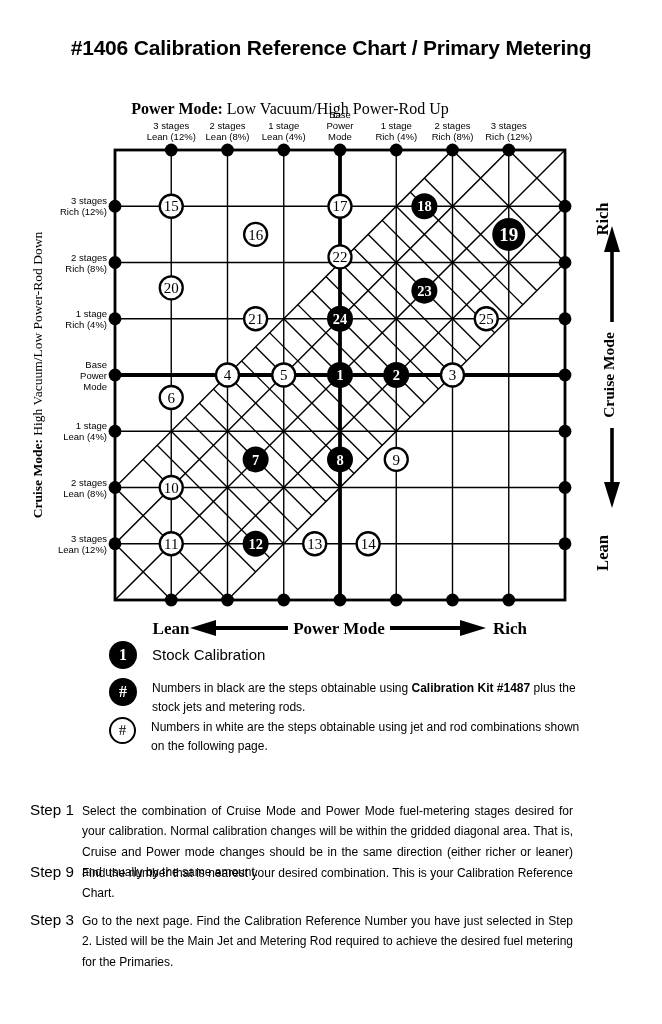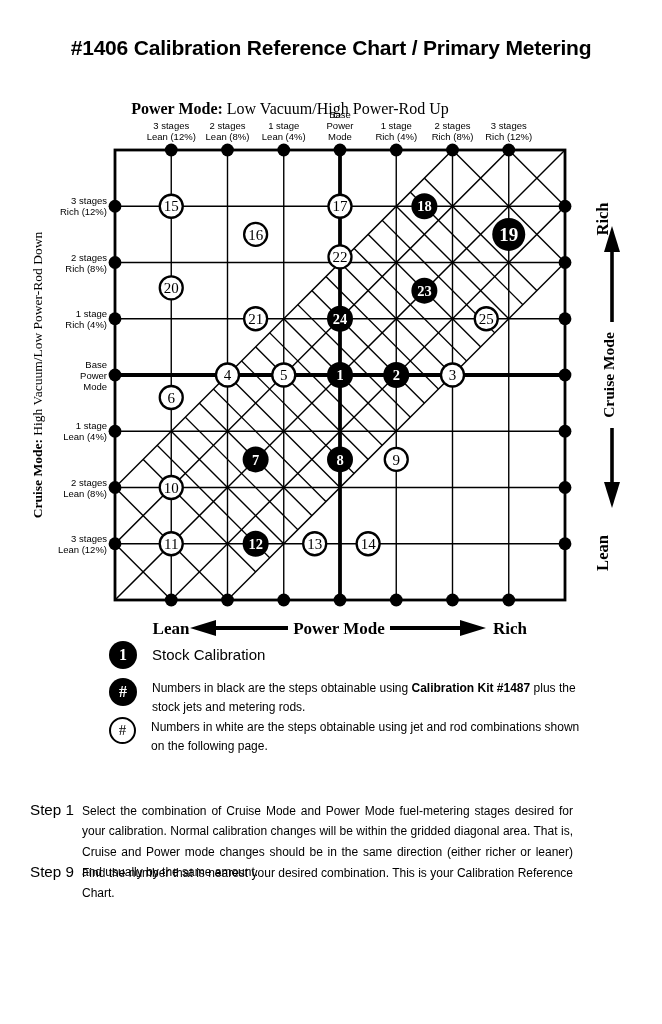--- a/index.html
+++ b/index.html
@@ -300,14 +300,18 @@
   </div>
 
   <div class="step" style="top:778px;margin-top:23px;">
     <span class="step-label">Step 1</span>
     <div class="step-body">Select the combination of Cruise Mode and Power Mode fuel-metering stages desired for your calibration. Normal calibration changes will be within the gridded diagonal area. That is, Cruise and Power mode changes should be in the same direction (either richer or leaner) and usually by the same amount.</div>
   </div>
   <div class="step" style="top:863px;">
     <span class="step-label">Step 9</span>
     <div class="step-body">Find the number that is nearest your desired combination. This is your Calibration Reference Chart.</div>
   </div>
+  <div class="step" style="top:911px;">
+    <span class="step-label">Step 3</span>
+    <div class="step-body">Go to the next page. Find the Calibration Reference Number you have just selected in Step 2. Listed will be the Main Jet and Metering Rod required to achieve the desired fuel metering for the Primaries.</div>
+  </div>
 
 </div>
 
 </body></html>

